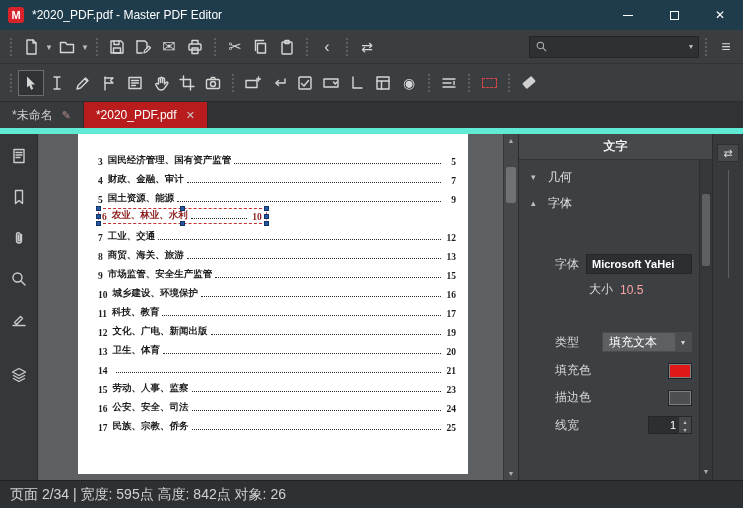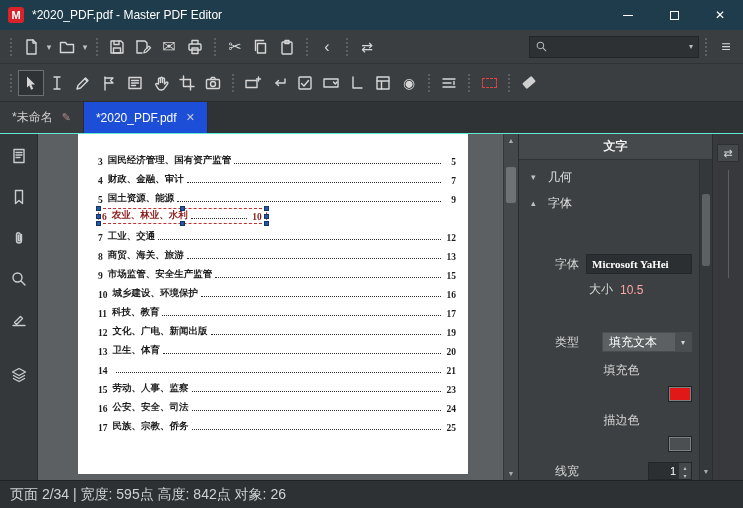--- a/index.html
+++ b/index.html
@@ -32,23 +32,23 @@
   .svgi .fill { fill:currentColor; stroke:none; }
   .glyph16 { font-size:16px; line-height:1; }
   .glyph14 { font-size:14px; line-height:1; }
   .search-box { margin-left:auto; width:170px; height:22px; background:#2e3133; border:1px solid #232527; display:flex; align-items:center; padding:0 5px; gap:5px; color:#b9bcbe; }
   .search-box svg { width:13px; height:13px; }
   .search-input { flex:1; background:transparent; border:none; outline:none; color:#e2e2e2; font-size:12px; min-width:0; }
   .red-frame { width:15px; height:10px; border:1px dashed #e04545; display:block; }
   .eraser { width:12px; height:7px; background:#d0d0d0; transform:rotate(-40deg); border-radius:1px; display:block; }
 
   
-  .tabbar { height:32px; background:#303335; display:flex; align-items:stretch; flex:0 0 auto; border-bottom:1px solid #5eead4; }
+  .tabbar { height:32px; background:#303335; display:flex; align-items:stretch; flex:0 0 auto; border-bottom:6px solid #5eead4; }
   .tab { display:flex; align-items:center; gap:9px; padding:0 12px; font-size:12px; color:#cfcfcf; background:#383b3d; border-right:1px solid #2a2c2e; }
-  .tab.active { background:#1d4ed8; color:#ffffff; }
+  .tab.active { background:#b91c1c; color:#ffffff; }
   .tab-icon { font-size:11px; color:#b08888; }
   .tab.active .tab-icon { color:#c9c9c9; }
 
   
   .main { flex:1; display:flex; min-height:0; background:#5d6063; }
 
   .left-sidebar { width:38px; background:#35383a; border-right:1px solid #2a2c2e; display:flex; flex-direction:column; align-items:center; padding-top:10px; gap:17px; color:#c9cccd; flex:0 0 auto; }
   .sb-btn { width:26px; height:24px; display:flex; align-items:center; justify-content:center; }
   .sb-btn:last-child { margin-top:14px; }
 
@@ -73,28 +73,28 @@
   .v-thumb { position:absolute; left:2px; right:2px; top:20px; height:36px; background:#6e7275; border-radius:2px; }
 
   
   .right-panel { width:194px; background:#3d4042; border-left:1px solid #2a2c2e; display:flex; flex-direction:column; color:#d8d8d8; font-size:12px; position:relative; flex:0 0 auto; }
   .rp-header { height:26px; background:#46494c; border-bottom:1px solid #303234; display:flex; align-items:center; justify-content:center; font-weight:bold; color:#f2f2f2; }
   .rp-body { flex:1; overflow:hidden; padding:6px 20px 0 12px; position:relative; }
   .sec { display:flex; align-items:center; gap:7px; height:22px; color:#e2e2e2; }
   .sec-arrow { font-size:9px; color:#c0c0c0; width:10px; }
   .rp-row { display:flex; align-items:center; gap:7px; }
   .row-font { margin:40px 0 0 24px; }
-  .field-dark { flex:1; height:20px; background:#2c2f31; border:1px solid #242628; color:#fff; font-size:11px; font-weight:bold; display:flex; align-items:center; padding:0 5px; white-space:nowrap; overflow:hidden;font-family:Liberation Serif, serif; }
+  .field-dark { flex:1; height:20px; background:#2c2f31; border:1px solid #242628; color:#fff; font-size:11px; font-weight:bold; display:flex; align-items:center; padding:0 5px; white-space:nowrap; overflow:hidden; }
   .row-size { margin:7px 0 0 58px; }
   .size-value { flex:1; text-align:left; color:#fca5a5; padding-right:4px; }
   .row-type { margin:34px 0 0 24px; }
   .rp-label { min-width:40px; }
   .dropdown { flex:1; height:20px; background:#5c6063; border:1px solid #4a4d50; color:#fff; display:flex; align-items:center; padding-left:6px; }
   .dd-caret { margin-left:auto; width:16px; height:100%; background:#4a4e51; display:flex; align-items:center; justify-content:center; font-size:8px; color:#d6d6d6; }
-  .row-color { margin:10px 0 0 24px;flex-direction:column; }
+  .row-color { margin:10px 0 0 24px; }
   .swatch { width:24px; height:16px; border:1px solid #212325; box-shadow:inset 0 0 0 1px #7c8083; margin-left:auto; }
   .row-lw { margin:10px 0 0 24px; }
   .spin-field { margin-left:auto; width:44px; height:18px; background:#2c2f31; border:1px solid #242628; color:#fff; display:flex; align-items:center; }
   .spin-value { flex:1; text-align:right; padding-right:3px; font-size:11px; }
   .spin-btns { width:12px; display:flex; flex-direction:column; align-items:center; font-size:6px; color:#c0c0c0; background:#45484b; height:100%; justify-content:center; gap:1px; }
   .rp-scroll { position:absolute; right:0; top:26px; bottom:0; width:13px; background:#35383a; border-left:1px solid #2c2e30; }
   .rp-thumb { position:absolute; left:2px; right:2px; top:34px; height:72px; background:#5d6164; border-radius:2px; }
   .rp-scroll .scroll-arrow { position:absolute; bottom:2px; left:0; right:0; text-align:center; }
 
   

